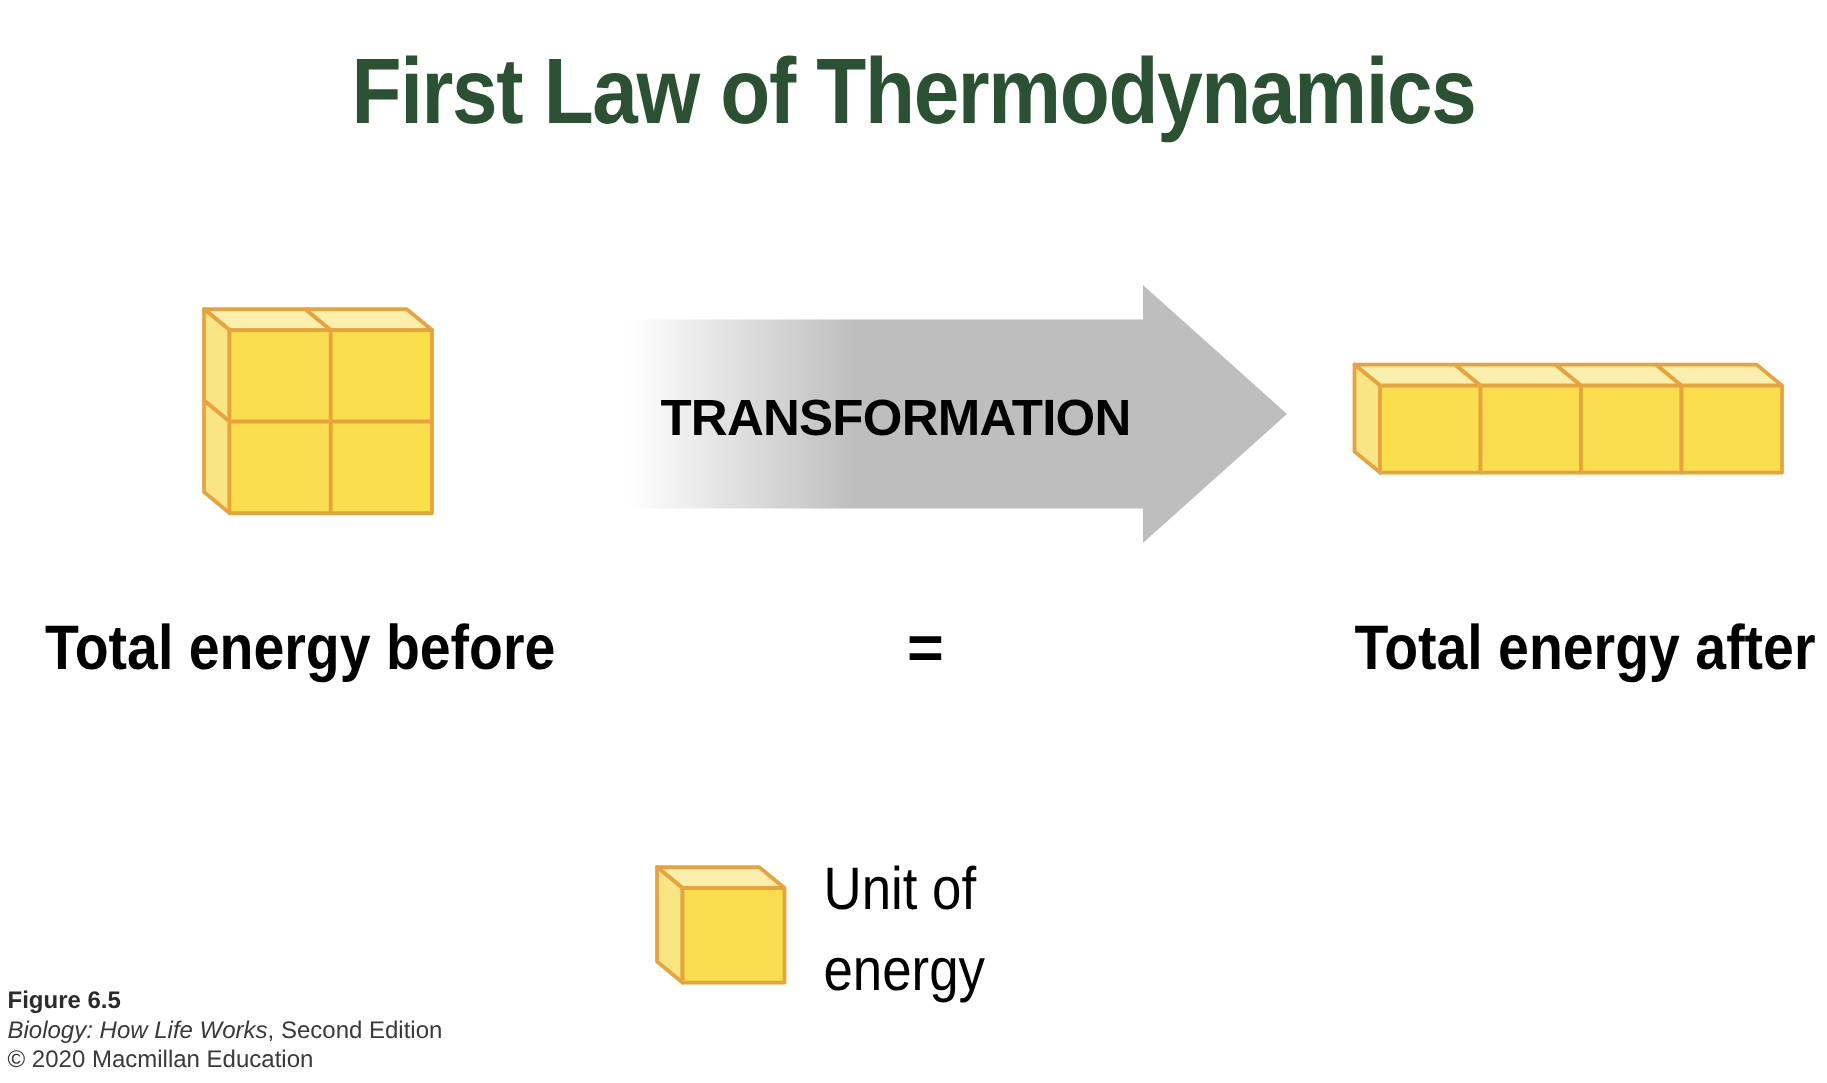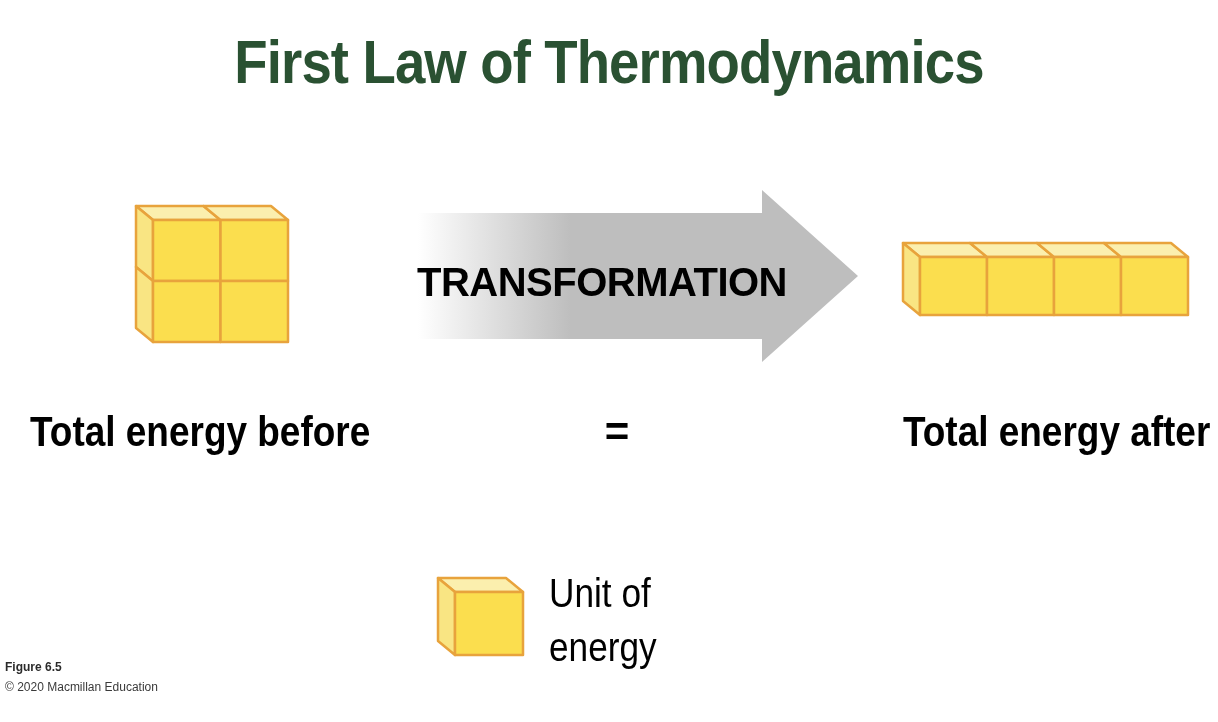--- a/index.html
+++ b/index.html
@@ -35,21 +35,21 @@
   .after-block  { position: absolute; left: 900px; top: 240px; }
 
   
   .arrow-svg { position: absolute; left: 395px; top: 185px; }
   .arrow-label {
     position: absolute;
     left: 417px;
     top: 260px;
     width: 360px;
     text-align: center;
-    font-size: 40px;
+    font-size: 34px;
     font-weight: bold;
     color: #000000;
     letter-spacing: -0.5px;
     white-space: nowrap;
   }
 
   
   .eq-label {
     position: absolute;
     top: 408px;
@@ -75,21 +75,21 @@
     line-height: 1.35;
     transform: scaleX(0.88);
     transform-origin: 0 0;
   }
 
   
   .caption {
     position: absolute;
     left: 5px;
     top: 658px;
-    font-size: 12px;
+    font-size: 16px;
     line-height: 19.5px;
     color: #3A3A3A;
   }
   .caption .fig { font-weight: bold; color: #2B2B2B; }
   .caption .italic { font-style: italic; }
 </style>
 </head>
 <body>
 
 <div class="slide">
@@ -136,16 +136,17 @@
 
   <svg class="legend-cube" id="legend-cube" width="92" height="86">
       <polygon points="20,17 88,17 71,3 3,3" fill="#FBEFAE" stroke="#E8A33C" stroke-width="2.5" stroke-linejoin="round"></polygon>
       <polygon points="20,17 3,3 3,66 20,80" fill="#F9E583" stroke="#E8A33C" stroke-width="2.5" stroke-linejoin="round"></polygon>
       <polygon points="20,17 88,17 88,80 20,80" fill="#FBDE4E" stroke="#E8A33C" stroke-width="2.5" stroke-linejoin="round"></polygon>
     </svg>
   <div class="legend-text">Unit of energy</div>
 
   <div class="caption">
     <div class="fig">Figure 6.5</div>
+    <div><span class="italic">Biology: How Life Works</span><span>, Second Edition</span></div>
     <div>© 2020 Macmillan Education</div>
   </div>
 
 </div>
 
 </body></html>

